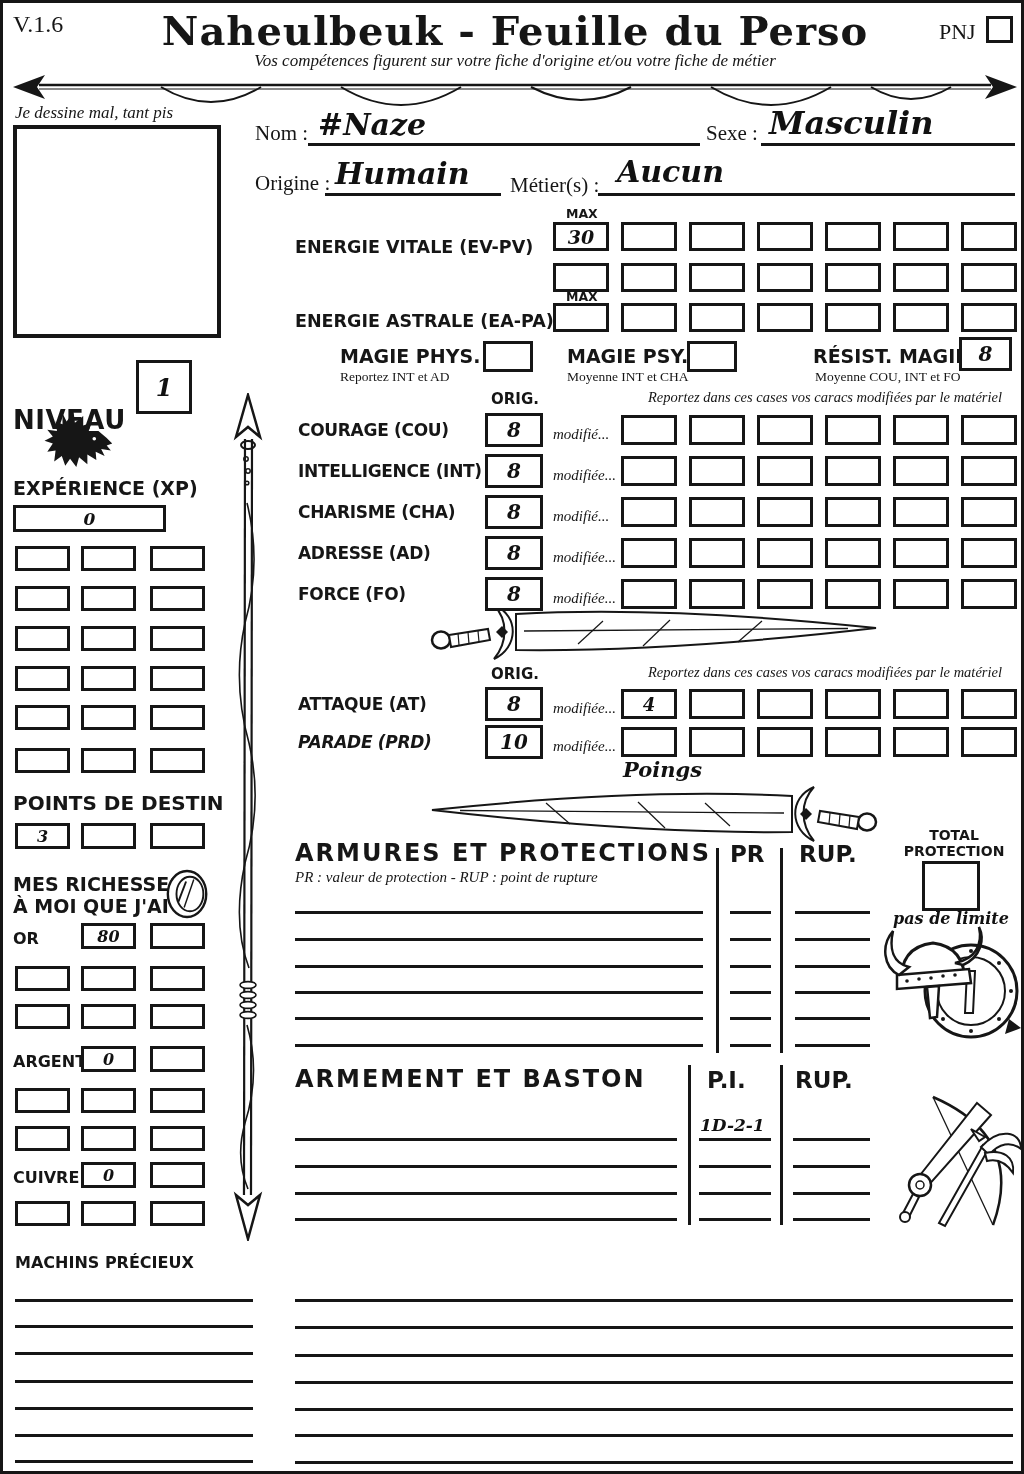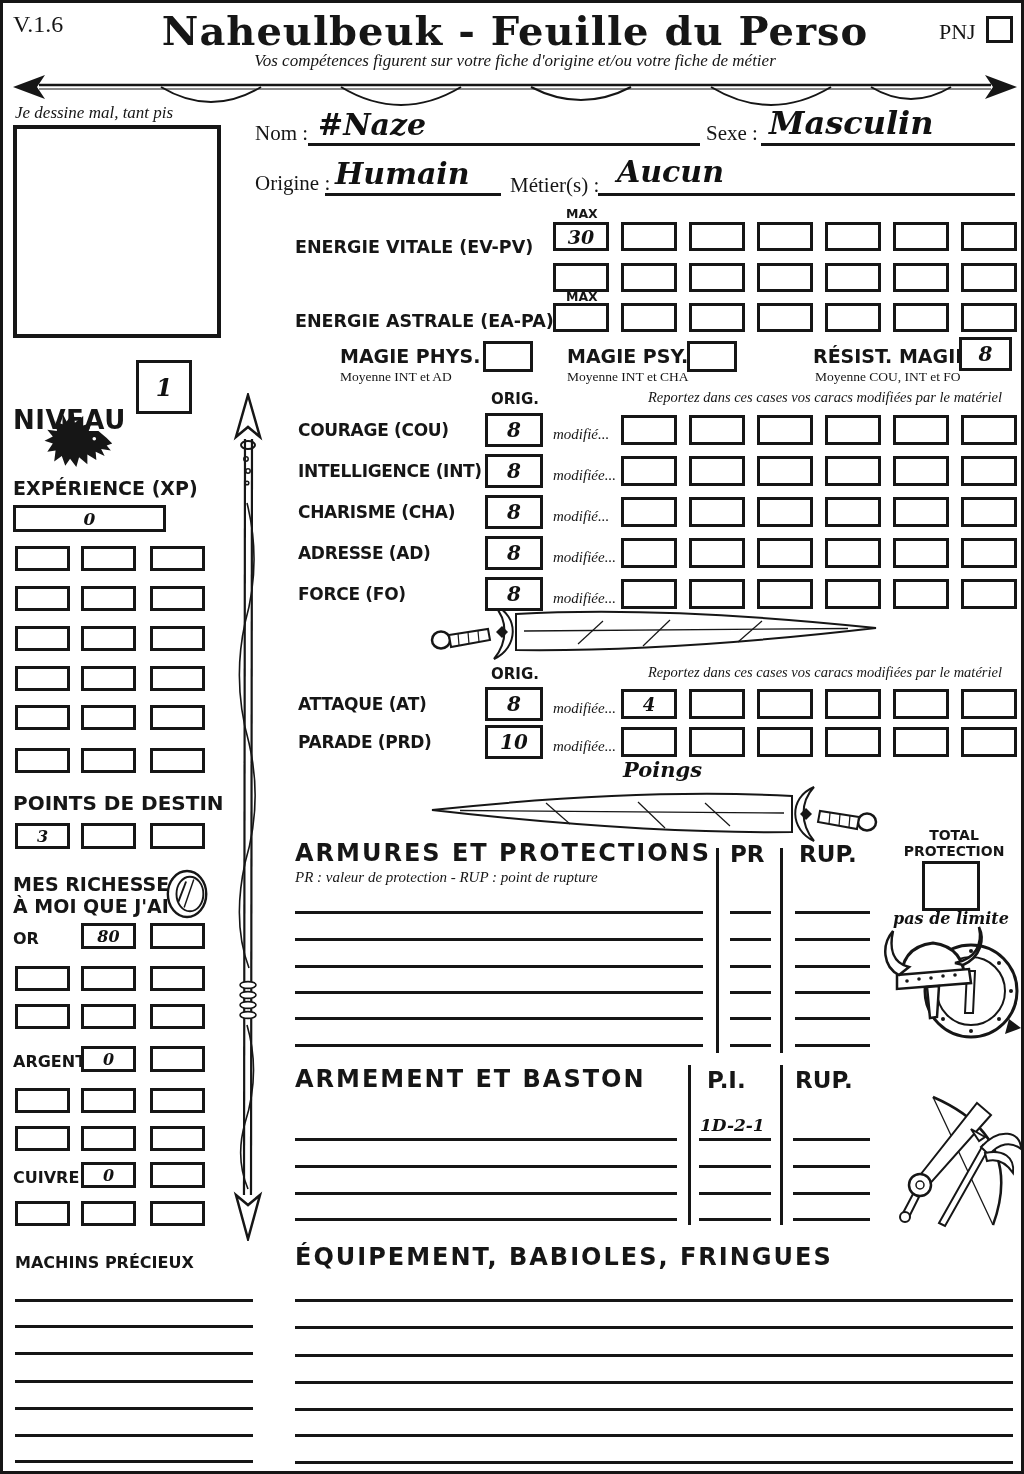--- a/index.html
+++ b/index.html
@@ -101,21 +101,21 @@
   <div class="ln" style="left:595px;top:190px;width:417px;height:3px;"></div>
 
   <div class="heavy" style="left:563px;top:203px;font-size:12.5px;">MAX</div>
   <div class="heavy" style="left:292px;top:234px;font-size:17.5px;">ENERGIE VITALE (EV-PV)</div>
   <div class="heavy" style="left:563px;top:286px;font-size:12.5px;">MAX</div>
   <div class="heavy" style="left:292px;top:308px;font-size:17.5px;">ENERGIE ASTRALE (EA-PA)</div>
   <div id="energy-grid"></div>
 
   <div class="heavy" style="left:337px;top:342px;font-size:19px;">MAGIE PHYS.</div>
   <div class="bx hand" style="left:480px;top:338px;width:50px;height:31px;font-size:18px;"></div>
-  <div class="ms" style="left:337px;top:366px;font-size:13.5px;">Moyenne INT et AD</div>
+  <div class="ms" style="left:337px;top:366px;font-size:13.5px;">Reportez INT et AD</div>
   <div class="heavy" style="left:564px;top:342px;font-size:19px;">MAGIE PSY.</div>
   <div class="bx hand" style="left:684px;top:338px;width:50px;height:31px;font-size:18px;"></div>
   <div class="ms" style="left:564px;top:366px;font-size:13.5px;">Moyenne INT et CHA</div>
   <div class="heavy" style="left:810px;top:342px;font-size:19px;">RÉSIST. MAGIE</div>
   <div class="bx hand" style="left:956px;top:334px;width:53px;height:34px;font-size:20px;">8</div>
   <div class="ms" style="left:812px;top:366px;font-size:13.5px;">Moyenne COU, INT et FO</div>
 
   <div class="heavy" style="left:488px;top:387px;font-size:15px;">ORIG.</div>
   <div class="cal" style="left:645px;top:386px;font-size:14.5px;">Reportez dans ces cases vos caracs modifiées par le matériel</div>
   <div id="stat-rows"></div>
@@ -204,21 +204,20 @@
     <circle cx="47" cy="92" r="11" fill="#fff" stroke="#161616" stroke-width="2.5"></circle>
     <circle cx="47" cy="92" r="4" fill="none" stroke="#161616" stroke-width="1.5"></circle>
     <path d="M40,101 L30,120 L36,124 L46,104 Z" fill="#fff" stroke="#161616" stroke-width="2"></path>
     <circle cx="32" cy="124" r="5" fill="#fff" stroke="#161616" stroke-width="2"></circle>
     <path d="M66,130 L110,52 L116,55 L72,133 Z" fill="#fff" stroke="#161616" stroke-width="2"></path>
     <path d="M108,54 C126,34 148,38 148,56 C138,48 126,50 116,62 Z" fill="#fff" stroke="#161616" stroke-width="2"></path>
     <path d="M112,60 C130,56 142,64 140,80 C132,68 122,66 114,68 Z" fill="#fff" stroke="#161616" stroke-width="2"></path>
     <path d="M106,48 L98,36 L112,44 Z" fill="#fff" stroke="#161616" stroke-width="2"></path>
   </svg>
 
-  <div class="heavy" style="left:292px;top:1240px;font-size:24px;letter-spacing:2px;">ÉQUIPEMENT, BABIOLES, FRINGUES</div>
   <div id="equipement-lines"></div>
 
 <div class="bx hand" style="left: 550px; top: 219px; width: 56px; height: 29px; border-width: 3px; font-size: 19px;">30</div>
     <div class="bx hand" style="left: 618px; top: 219px; width: 56px; height: 29px; border-width: 3px; font-size: 19px;"></div>
     <div class="bx hand" style="left: 686px; top: 219px; width: 56px; height: 29px; border-width: 3px; font-size: 19px;"></div>
     <div class="bx hand" style="left: 754px; top: 219px; width: 56px; height: 29px; border-width: 3px; font-size: 19px;"></div>
     <div class="bx hand" style="left: 822px; top: 219px; width: 56px; height: 29px; border-width: 3px; font-size: 19px;"></div>
     <div class="bx hand" style="left: 890px; top: 219px; width: 56px; height: 29px; border-width: 3px; font-size: 19px;"></div>
     <div class="bx hand" style="left: 958px; top: 219px; width: 56px; height: 29px; border-width: 3px; font-size: 19px;"></div>
     <div class="bx hand" style="left: 550px; top: 260px; width: 56px; height: 29px; border-width: 3px; font-size: 19px;"></div>
@@ -334,21 +333,21 @@
     <div class="bx hand" style="left: 958px; top: 576px; width: 56px; height: 30px; font-size: 18px;"></div>
     <div class="heavy" style="left: 295px; top: 691px; font-size: 17px; letter-spacing: -0.3px;">ATTAQUE (AT)</div>
     <div class="bx hand" style="left: 482px; top: 684px; width: 58px; height: 34px; font-size: 20px;">8</div>
     <div class="cal" style="left: 550px; top: 697px; font-size: 15px;">modifiée...</div>
     <div class="bx hand" style="left: 618px; top: 686px; width: 56px; height: 30px; font-size: 18px;">4</div>
     <div class="bx hand" style="left: 686px; top: 686px; width: 56px; height: 30px; font-size: 18px;"></div>
     <div class="bx hand" style="left: 754px; top: 686px; width: 56px; height: 30px; font-size: 18px;"></div>
     <div class="bx hand" style="left: 822px; top: 686px; width: 56px; height: 30px; font-size: 18px;"></div>
     <div class="bx hand" style="left: 890px; top: 686px; width: 56px; height: 30px; font-size: 18px;"></div>
     <div class="bx hand" style="left: 958px; top: 686px; width: 56px; height: 30px; font-size: 18px;"></div>
-    <div class="heavy" style="left: 295px; top: 729px; font-size: 17px; letter-spacing: -0.3px;">PARADE (PRD)</div>
+    <div class="heavy" style="left: 295px; top: 729px; font-size: 17px; letter-spacing: -0.3px; font-style: italic;">PARADE (PRD)</div>
     <div class="bx hand" style="left: 482px; top: 722px; width: 58px; height: 34px; font-size: 20px;">10</div>
     <div class="cal" style="left: 550px; top: 735px; font-size: 15px;">modifiée...</div>
     <div class="bx hand" style="left: 618px; top: 724px; width: 56px; height: 30px; font-size: 18px;"></div>
     <div class="bx hand" style="left: 686px; top: 724px; width: 56px; height: 30px; font-size: 18px;"></div>
     <div class="bx hand" style="left: 754px; top: 724px; width: 56px; height: 30px; font-size: 18px;"></div>
     <div class="bx hand" style="left: 822px; top: 724px; width: 56px; height: 30px; font-size: 18px;"></div>
     <div class="bx hand" style="left: 890px; top: 724px; width: 56px; height: 30px; font-size: 18px;"></div>
     <div class="bx hand" style="left: 958px; top: 724px; width: 56px; height: 30px; font-size: 18px;"></div>
     <div class="ln" style="left: 292px; top: 908px; width: 408px; height: 3px;"></div>
     <div class="ln" style="left: 727px; top: 908px; width: 41px; height: 3px;"></div>

